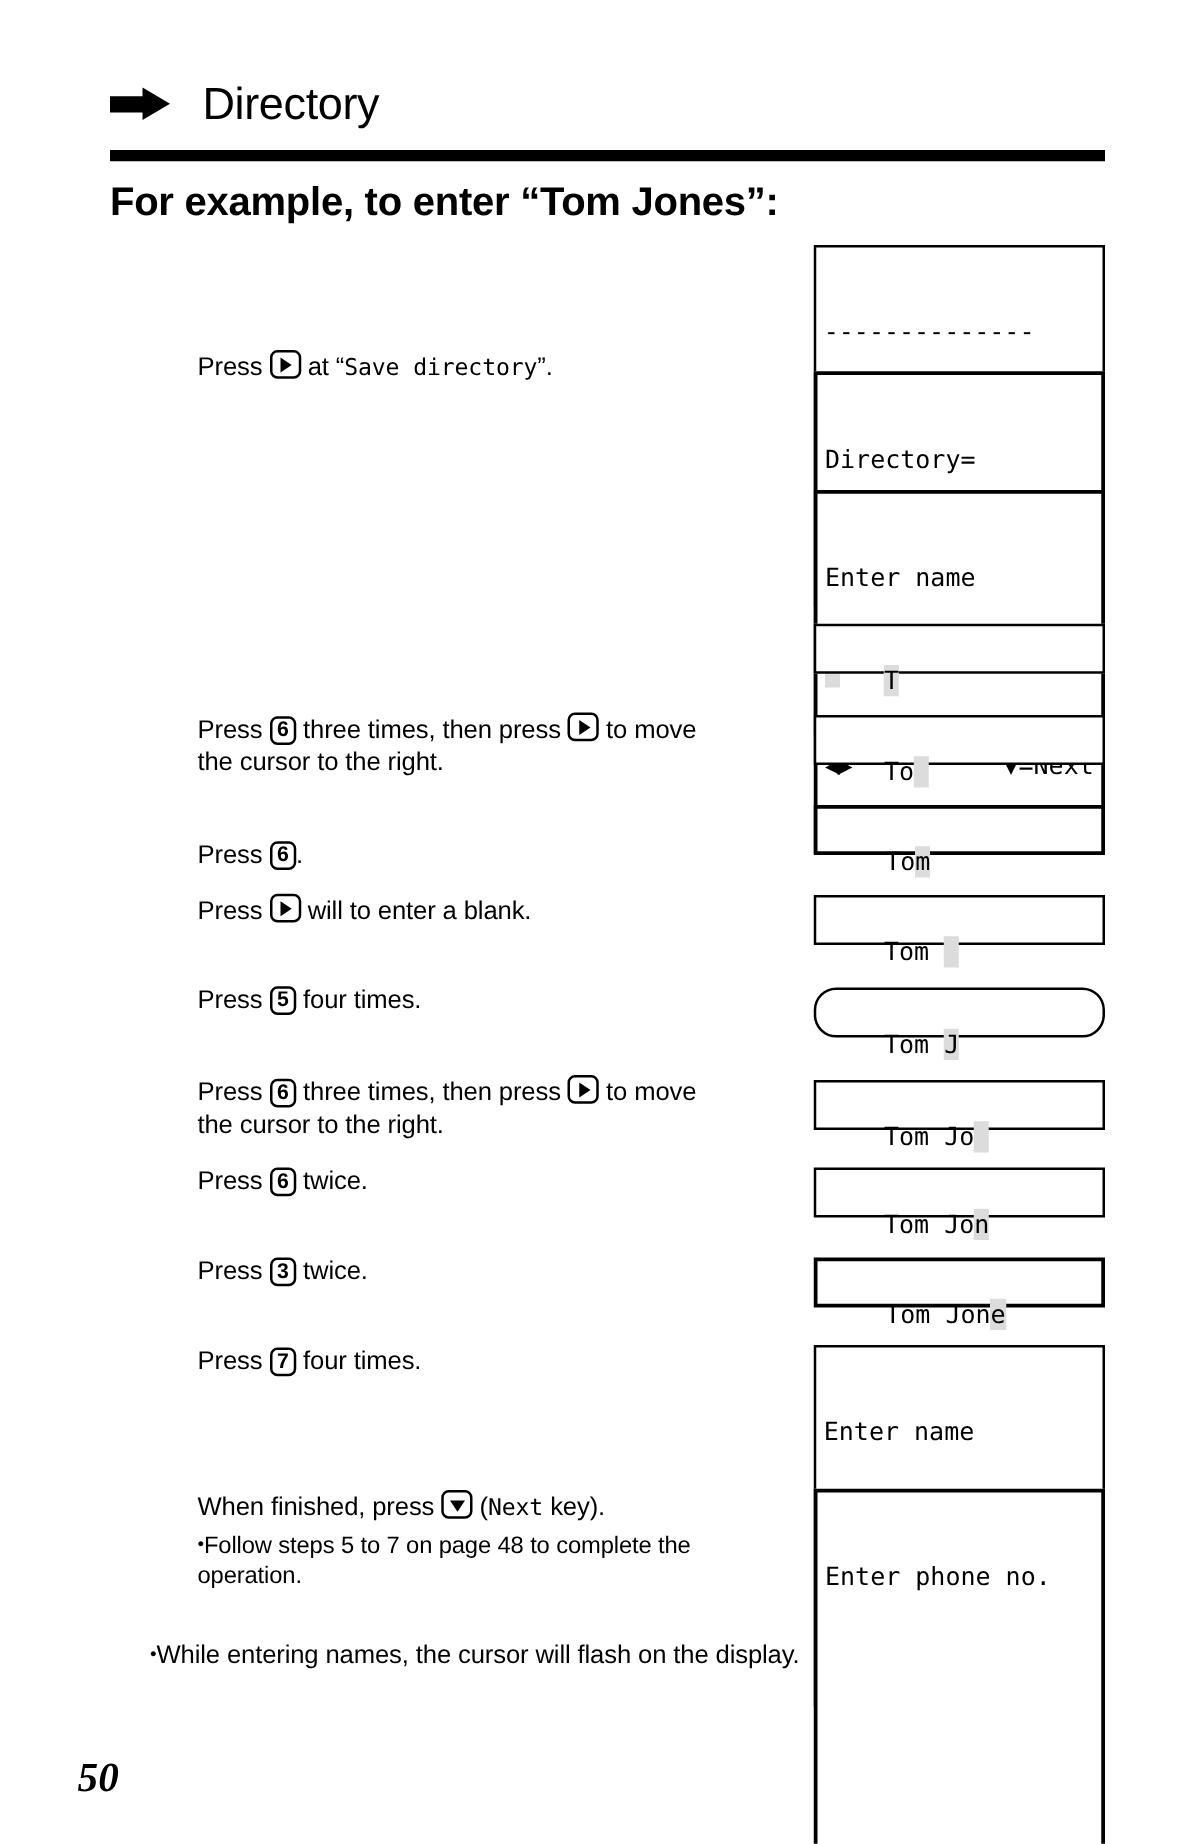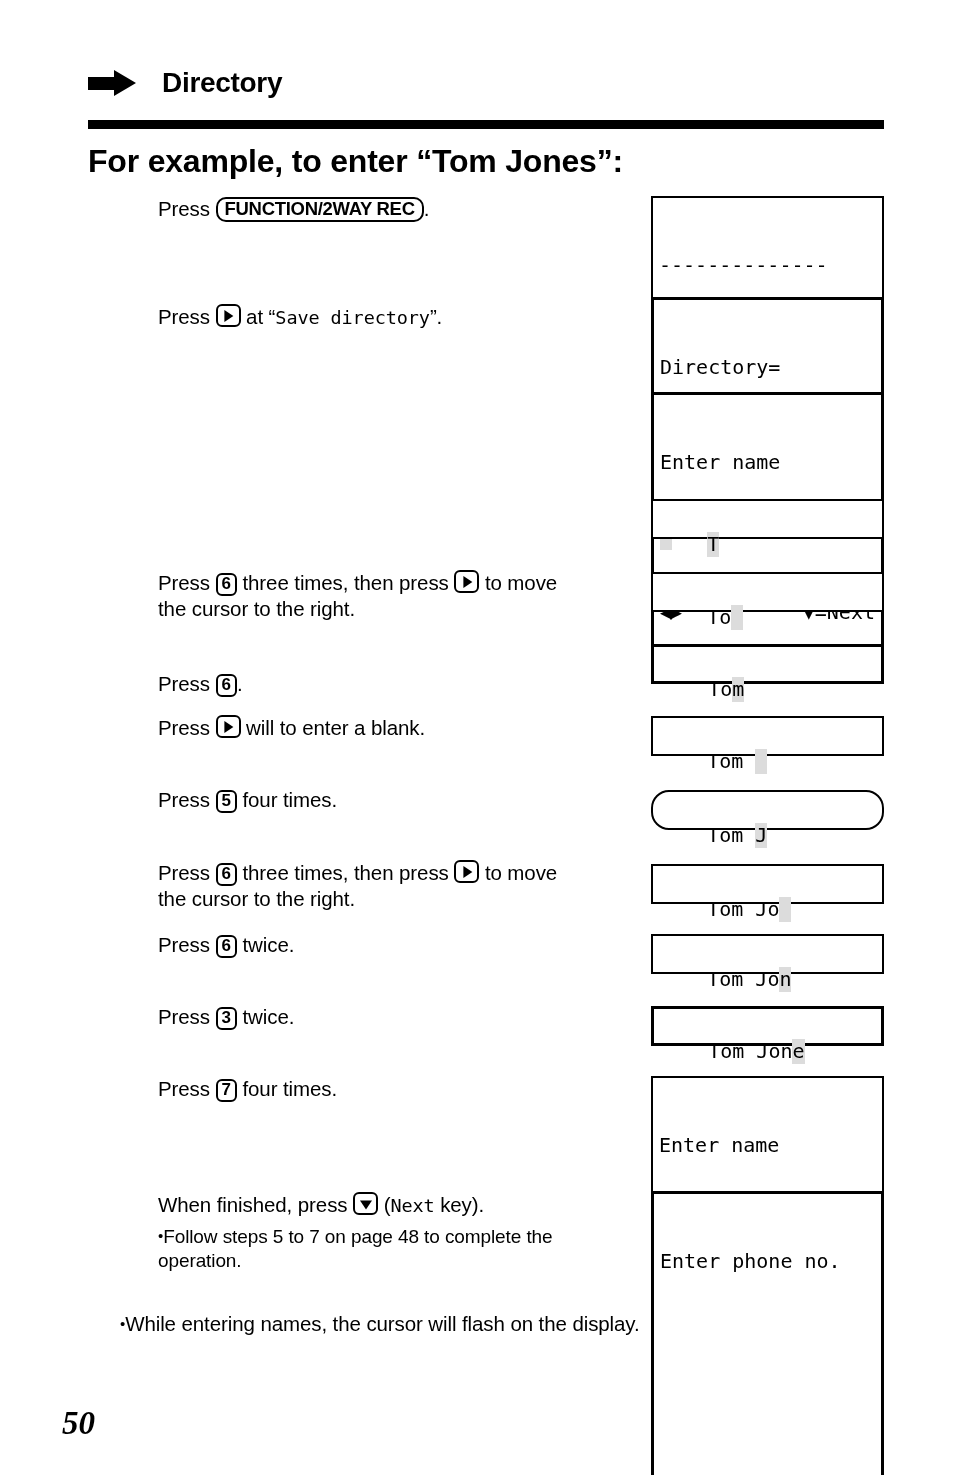--- a/index.html
+++ b/index.html
@@ -47,22 +47,22 @@
     position: absolute;
     left: 26px;
     top: 0;
     width: 0;
     height: 0;
     border-top: 13px solid transparent;
     border-bottom: 13px solid transparent;
     border-left: 22px solid #000;
   }
   .header-title {
-    font-size: 28px;
-    font-weight: bold;
+    font-size: 36px;
+    font-weight: normal;
     letter-spacing: -0.3px;
     line-height: 1;
   }
   .header-rule {
     margin-top: 12px;
     height: 9px;
     background: #000;
     width: 796px;
   }
 
@@ -207,32 +207,28 @@
     </span>
     <span class="header-title">Directory</span>
   </div>
   <div class="header-rule"></div>
 </div>
 
 <div class="section-heading">For example, to enter “Tom Jones”:</div>
 
 <div class="body-wrap">
 
-  <div class="instr" style="top:196px;">
-    <span>Press</span>
-    <span class="key-box wide">FUNCTION/2WAY REC</span><span>.</span>
-  </div>
 
   <div class="lcd" style="top:196px;">
     <div class="row"><span class="lcd-line">--------------</span></div>
     <div class="row"><span>▶</span><span>Save directory</span></div>
     <div class="row"><span> Ringer volume</span></div>
   </div>
 
-  <div class="instr" style="top:304px;">
+  <div class="instr" style="top:280px;">
     <span>Press</span>
     <span class="key-arrow"><span class="g right"></span></span><span> at “</span><span class="mono">Save directory</span><span>”.</span>
   </div>
 
   <div class="lcd thick" style="top:297px;">
     <div class="row"><span>Directory=</span></div>
     <div class="row"><span>   20 items</span></div>
     <div class="row"></div>
   </div>
 

